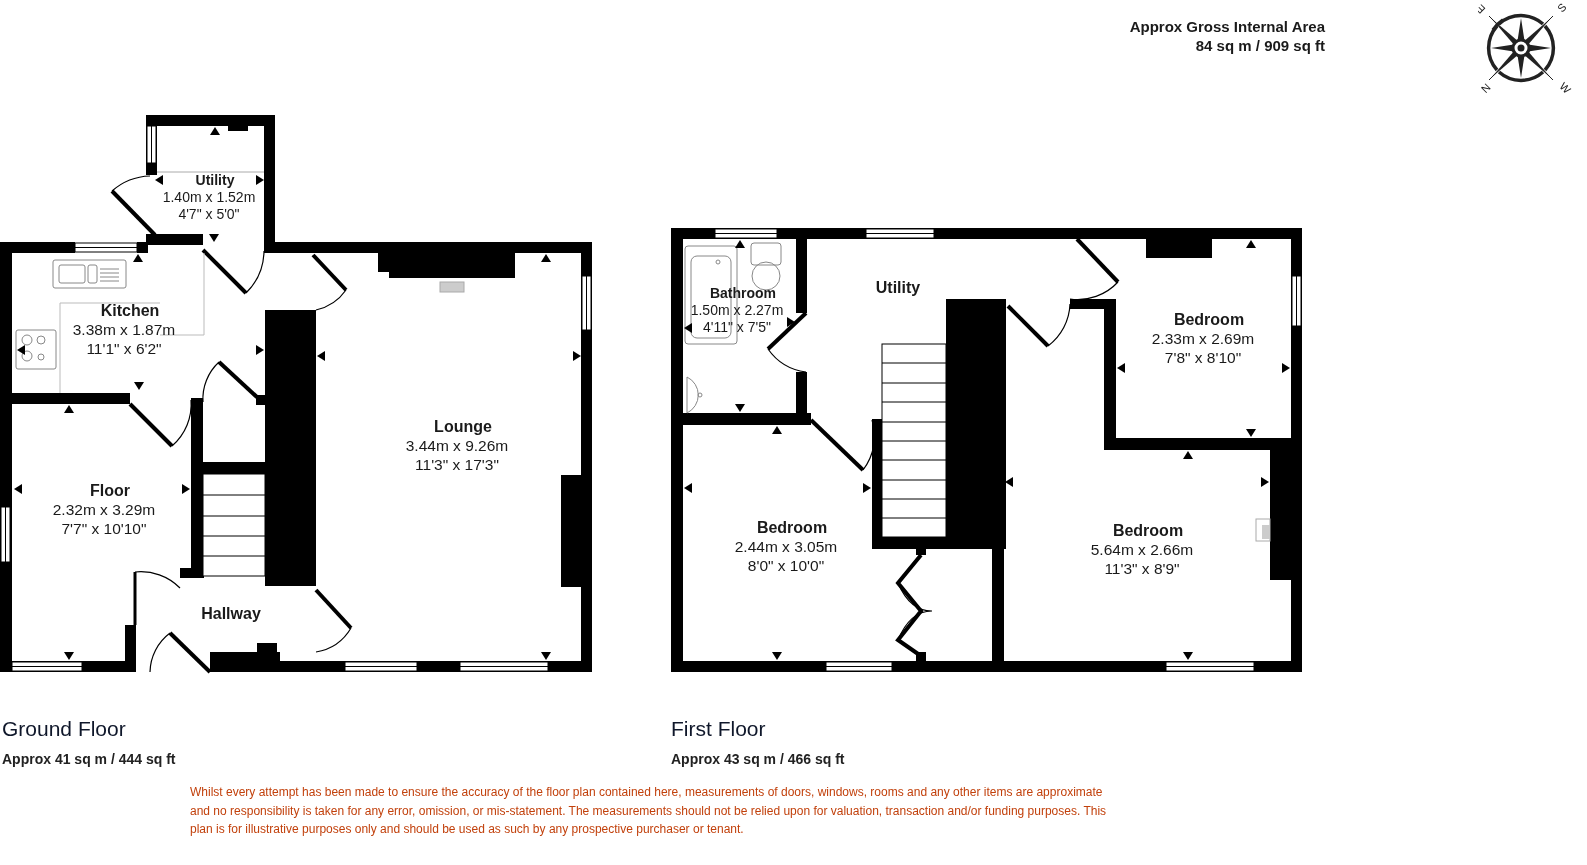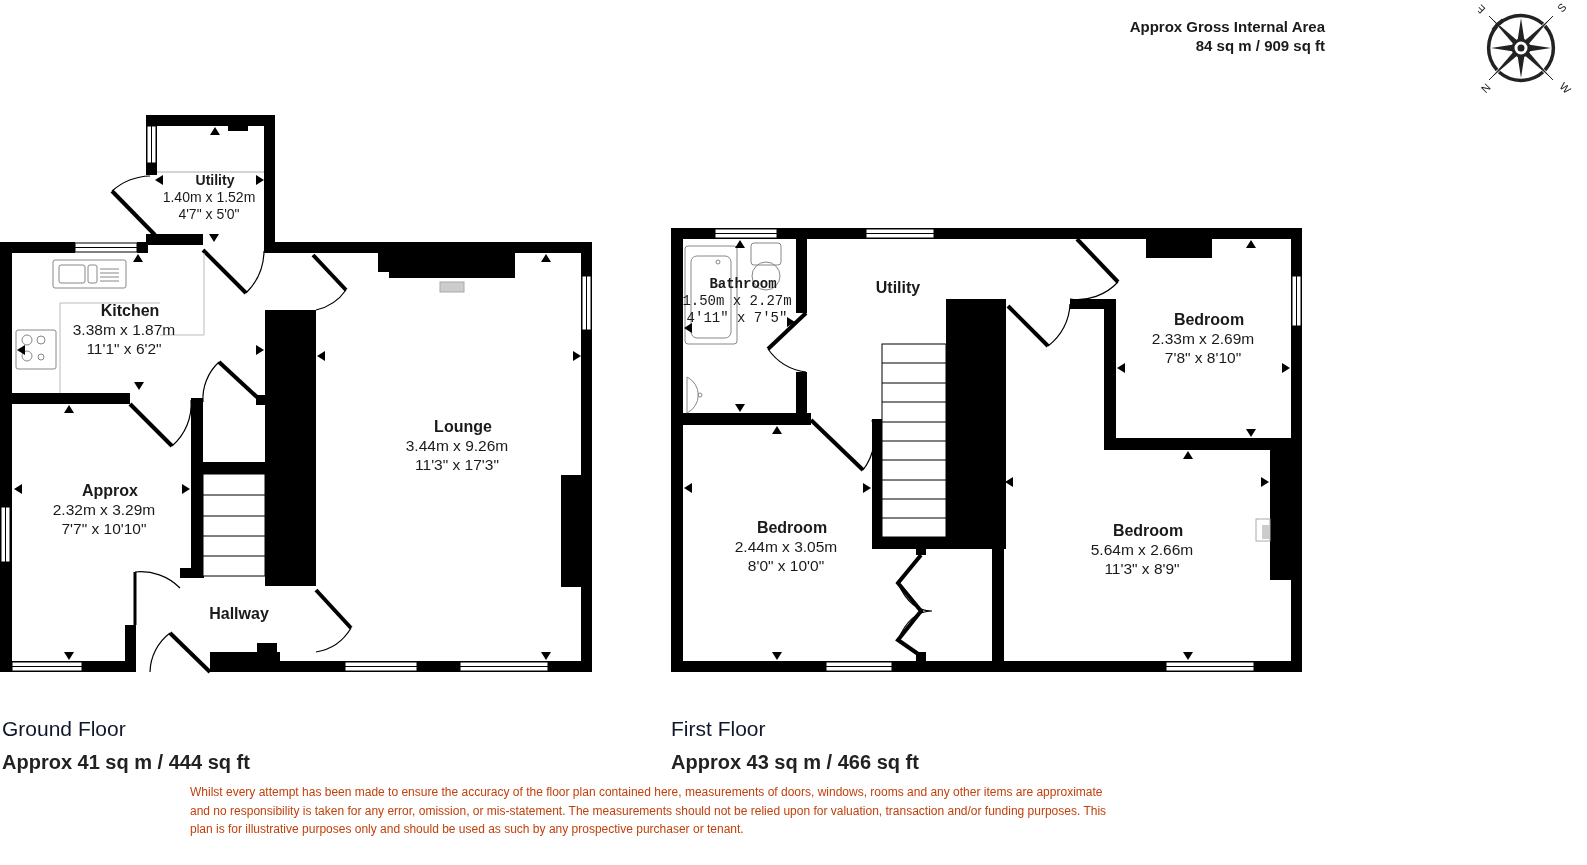--- a/index.html
+++ b/index.html
@@ -6,21 +6,21 @@
   body { width:1587px; height:865px; position:relative; overflow:hidden; font-family:"Liberation Sans", sans-serif; color:#1a1a1a; }
   .abs { position:absolute; }
   .gia { left:0; width:1325px; top:17px; text-align:right; font-weight:bold; font-size:15px; line-height:19px; }
   .compass { left:1478px; top:2px; width:104px; height:92px; }
   svg.plan { position:absolute; left:0; top:0; }
   .room-label { position:absolute; text-align:center; font-size:15.5px; line-height:19px; white-space:nowrap; transform:translateX(-50%); }
   .room-label .name { font-weight:bold; font-size:16px;margin-left:12px; }
   .room-label.small { font-size:14px; line-height:17px; }
   .room-label.small .name { font-size:14px; }
   .floor-title { font-size:21px; font-family:Liberation Sans, sans-serif; color:#0f172a; }
-  .floor-area { font-size:20px; font-weight:bold; color:#222; }
+  .floor-area { font-size:14px; font-weight:bold; color:#222; }
   .disclaimer { left:190px; width:930px; top:783px; text-align:left; font-size:12px; line-height:18.5px; color:#c2410c; }
 </style>
 </head>
 <body>
 
 <div class="abs gia">
   <div>Approx Gross Internal Area</div>
   <div>84 sq m / 909 sq ft</div>
 </div>
 
@@ -279,34 +279,34 @@
   <div class="name">Utility</div>
   <div>1.40m x 1.52m</div>
   <div>4'7" x 5'0"</div>
 </div>
 <div class="room-label" style="left:124px; top:301px;">
   <div class="name">Kitchen</div>
   <div>3.38m x 1.87m</div>
   <div>11'1" x 6'2"</div>
 </div>
 <div class="room-label" style="left:104px; top:481px;">
-  <div class="name">Approx</div>
+  <div class="name">Floor</div>
   <div>2.32m x 3.29m</div>
   <div>7'7" x 10'10"</div>
 </div>
 <div class="room-label" style="left:457px; top:417px;">
   <div class="name">Lounge</div>
   <div>3.44m x 9.26m</div>
   <div>11'3" x 17'3"</div>
 </div>
-<div class="room-label" style="left:233px; top:604px;">
+<div class="room-label" style="left:225px; top:604px;">
   <div class="name">Hallway</div>
 </div>
 
-<div class="room-label small" style="left:737px; top:276px;font-family:Liberation Mono, monospace;">
+<div class="room-label small" style="left:737px; top:285px;">
   <div class="name">Bathroom</div>
   <div>1.50m x 2.27m</div>
   <div>4'11" x 7'5"</div>
 </div>
 <div class="room-label" style="left:892px; top:278px;">
   <div class="name">Utility</div>
 </div>
 <div class="room-label" style="left:1203px; top:310px;">
   <div class="name">Bedroom</div>
   <div>2.33m x 2.69m</div>

